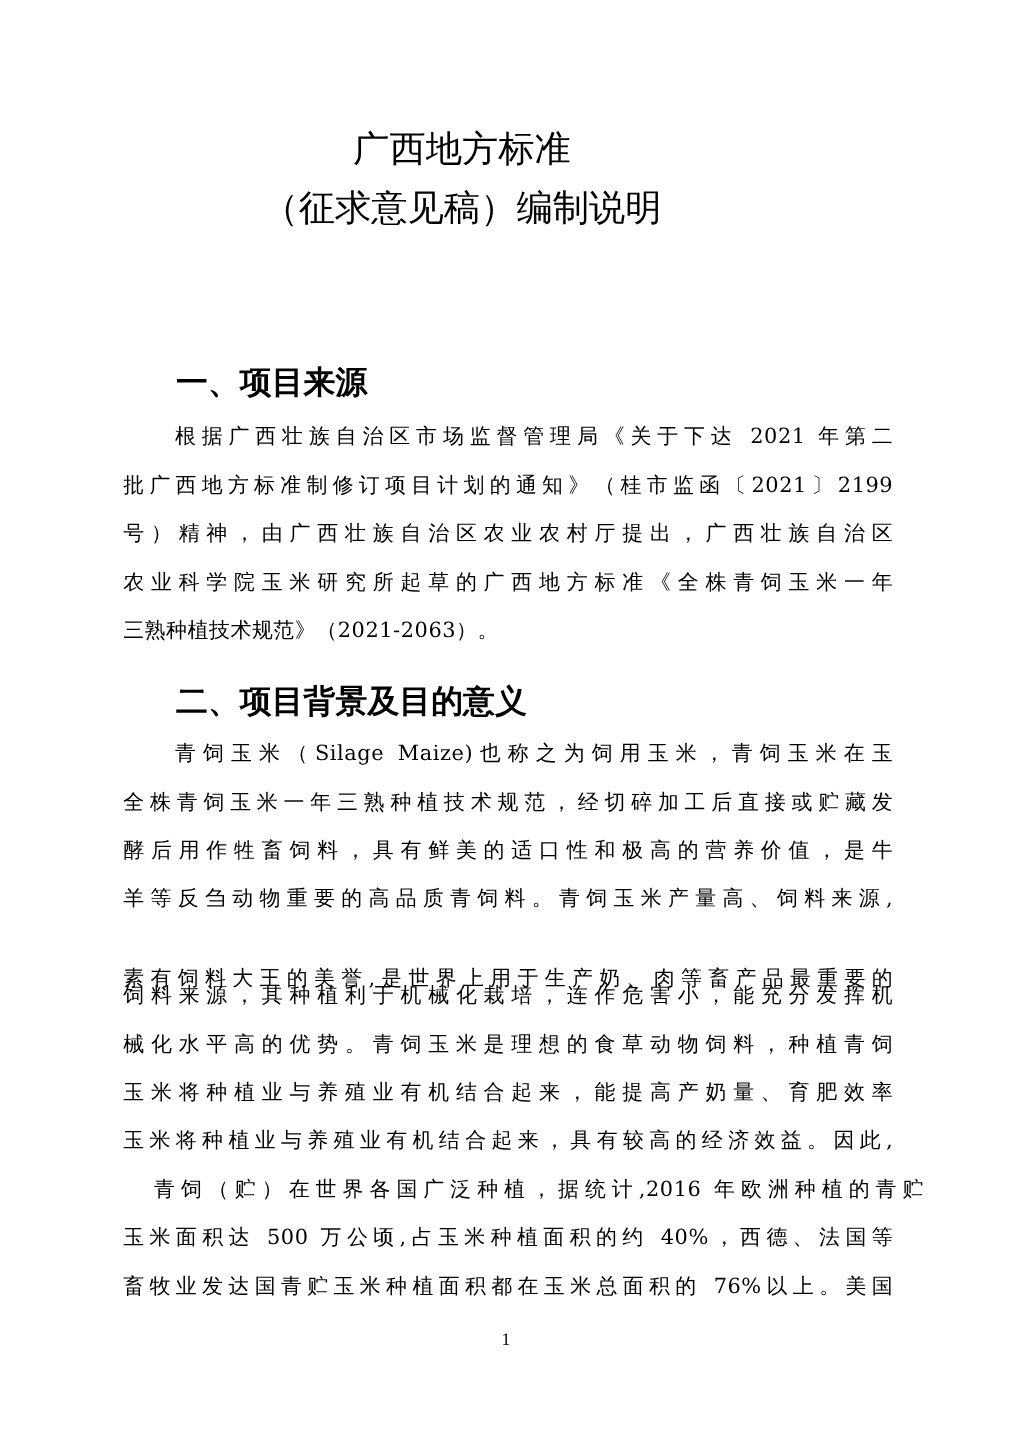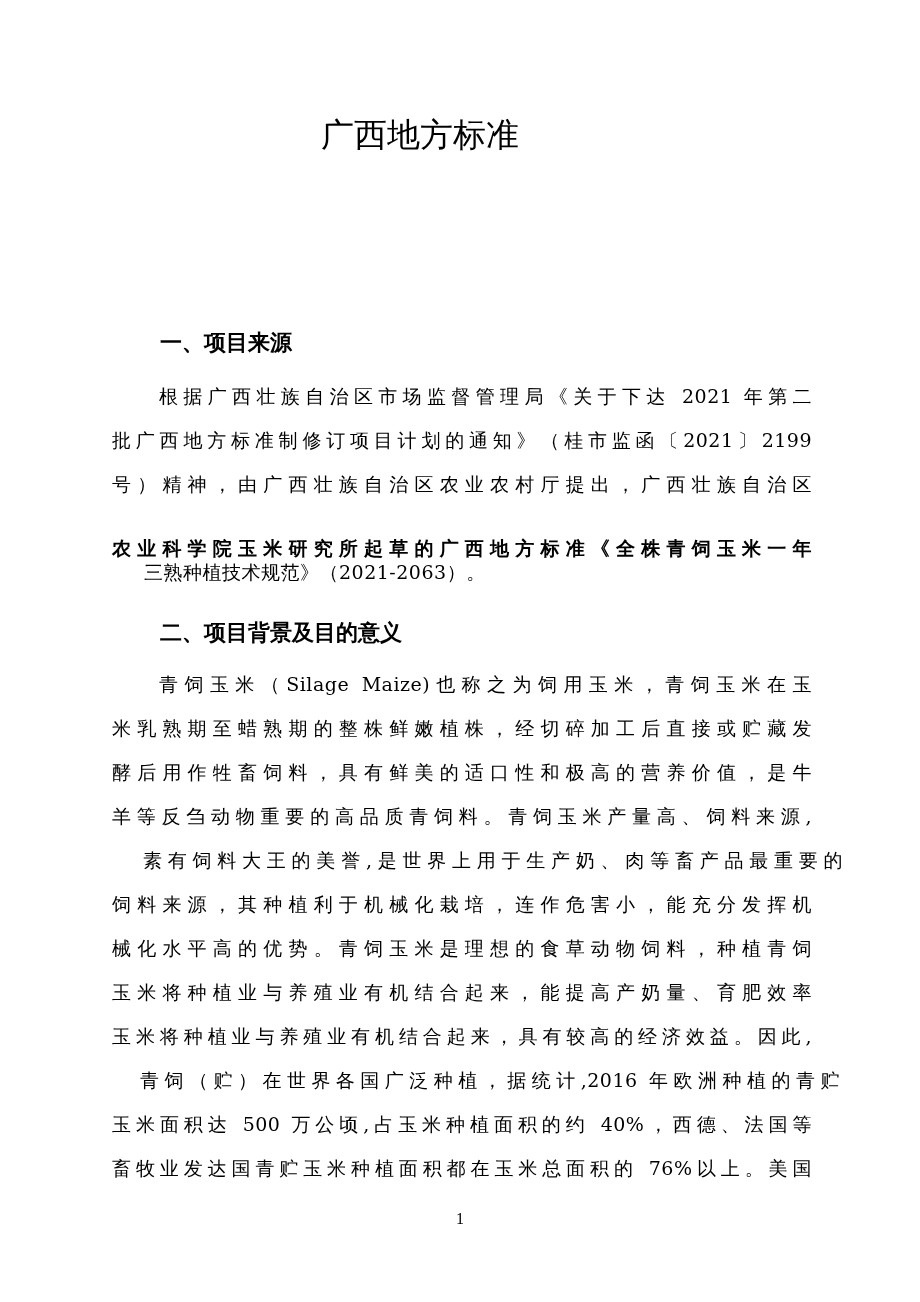--- a/index.html
+++ b/index.html
@@ -1,50 +1,51 @@
 <!DOCTYPE html>
 <html><head>
   <meta charset="utf-8">
   <style>
     html, body { margin: 0; padding: 0; background: #ffffff; }
     body { width: 920px; height: 1302px; position: relative; overflow: hidden; color: #000; }
     .title { position: absolute; left: 0; width: 840px; text-align: center;
       font-family: "DejaVu Sans", sans-serif; font-size: 33px; line-height: 54px; }
     .title .l1 { display:block; }
     .heading { position: absolute; left: 160px; font-family: "DejaVu Sans", sans-serif;
-      font-weight: bold; font-size: 22px; }
+      font-weight: bold; font-size: 29px; }
     .line { position: absolute; left: 112px; width: 700px; font-family: "DejaVu Serif", serif;
       font-size: 19px; white-space: nowrap; letter-spacing: 0.5px; text-align: justify; text-align-last: justify; }
     .line.indent { left: 159px; width: 653px; }
     .line.last { text-align-last: left; }
     .pageno { position: absolute; top: 1210px; left: 0; width: 920px; text-align: center;
       font-family: "Liberation Serif", serif; font-size: 16px; }
   </style>
 </head>
 <body>
 
 <div class="title" style="top:108px;">
   <span class="l1">广西地方标准</span>
+  <span class="l1">（征求意见稿）编制说明</span>
 </div>
 
 <div class="heading" style="top:328px;">一、项目来源</div>
 
 <div class="line indent" style="top:384px;">根据广西壮族自治区市场监督管理局《关于下达 2021 年第二</div>
 <div class="line" style="top:428px;">批广西地方标准制修订项目计划的通知》（桂市监函〔2021〕2199</div>
 <div class="line" style="top:472px;">号）精神，由广西壮族自治区农业农村厅提出，广西壮族自治区</div>
-<div class="line" style="top:536px;font-weight:bold;">农业科学院玉米研究所起草的广西地方标准《全株青饲玉米一年</div>
-<div class="line last" style="top:560px;margin-left:32px;">三熟种植技术规范》（2021-2063）。</div>
+<div class="line" style="top:516px;">农业科学院玉米研究所起草的广西地方标准《全株青饲玉米一年</div>
+<div class="line last" style="top:560px;">三熟种植技术规范》（2021-2063）。</div>
 
 <div class="heading" style="top:618px;">二、项目背景及目的意义</div>
 
 <div class="line indent" style="top:672px;">青饲玉米（Silage Maize)也称之为饲用玉米，青饲玉米在玉</div>
-<div class="line" style="top:716px;">米乳熟期至蜡熟期的整株鲜嫩植株，经切碎加工后直接或贮藏发</div>
+<div class="line" style="top:716px;">全株青饲玉米一年三熟种植技术规范，经切碎加工后直接或贮藏发</div>
 <div class="line" style="top:760px;">酵后用作牲畜饲料，具有鲜美的适口性和极高的营养价值，是牛</div>
 <div class="line" style="top:804px;">羊等反刍动物重要的高品质青饲料。青饲玉米产量高、饲料来源,</div>
-<div class="line" style="top:848px;margin-left:31px;">素有饲料大王的美誉,是世界上用于生产奶、肉等畜产品最重要的</div>
+<div class="line" style="top:876px;">素有饲料大王的美誉,是世界上用于生产奶、肉等畜产品最重要的</div>
 <div class="line" style="top:892px;">饲料来源，其种植利于机械化栽培，连作危害小，能充分发挥机</div>
 <div class="line" style="top:936px;">械化水平高的优势。青饲玉米是理想的食草动物饲料，种植青饲</div>
 <div class="line" style="top:980px;">玉米将种植业与养殖业有机结合起来，能提高产奶量、育肥效率</div>
 <div class="line" style="top:1024px;">玉米将种植业与养殖业有机结合起来，具有较高的经济效益。因此,</div>
 <div class="line" style="top:1068px;margin-left:28px;">青饲（贮）在世界各国广泛种植，据统计,2016 年欧洲种植的青贮</div>
 <div class="line" style="top:1112px;">玉米面积达 500 万公顷,占玉米种植面积的约 40%，西德、法国等</div>
 <div class="line" style="top:1156px;">畜牧业发达国青贮玉米种植面积都在玉米总面积的 76%以上。美国</div>
 
 <div class="pageno">1</div>
 

